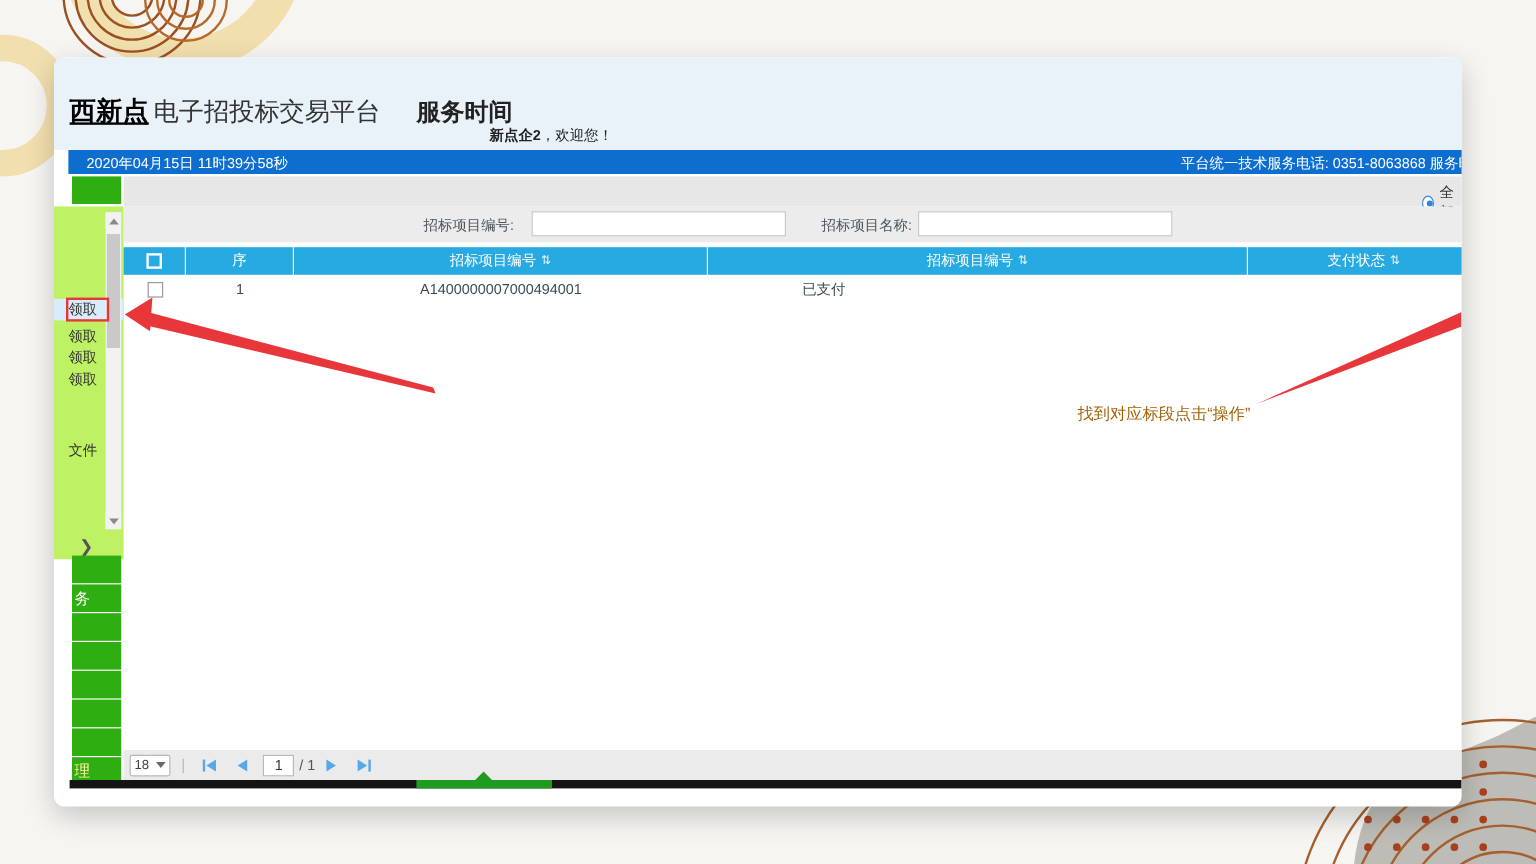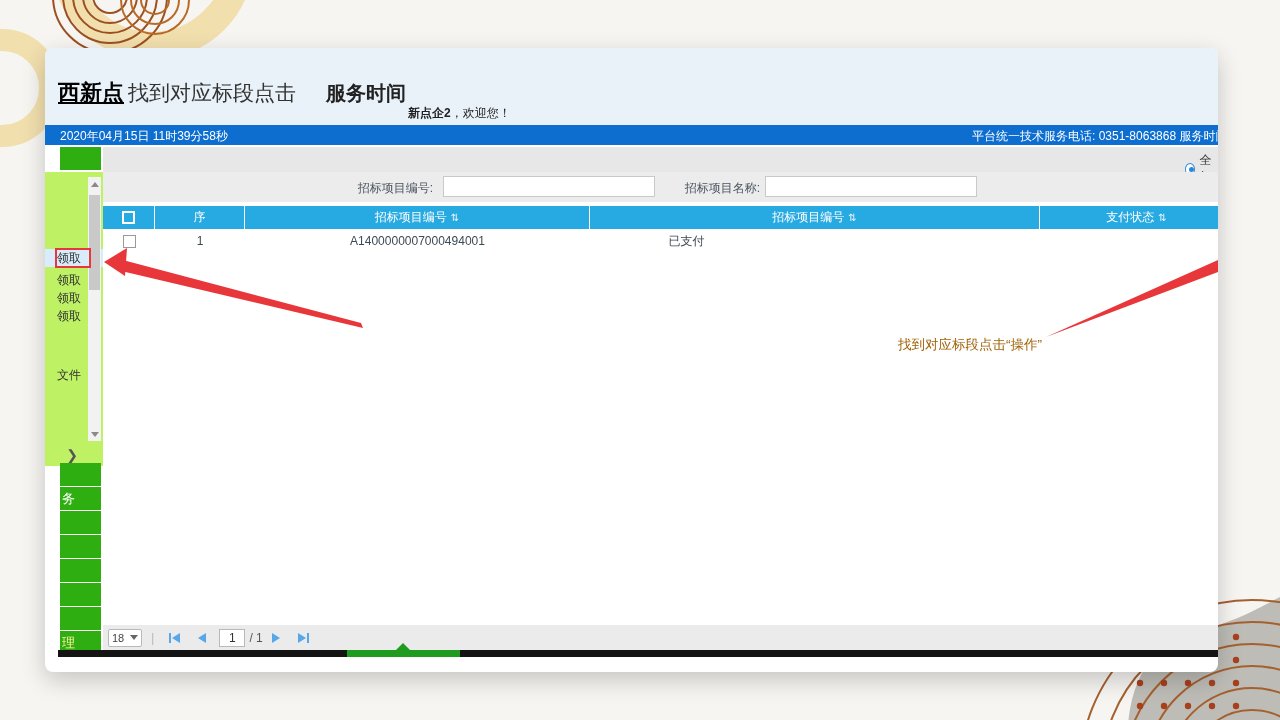--- a/index.html
+++ b/index.html
@@ -17,21 +17,21 @@
   
   .band { position:absolute; left:0; top:0; width:100%; height:77px; background:#e9f2f8; }
   .brand-row { position:absolute; left:13px; top:30px; white-space:nowrap; }
   .brand-bold { font-size:22px; font-weight:bold; color:#000000;text-decoration:underline; }
   .brand-rest { font-size:21px; color:#333; margin-left:4px; }
   .brand-role { font-size:20px; color:#222; font-weight:600; margin-left:30px; }
   .welcome { position:absolute; left:363px; top:57px; font-size:12px; color:#222; }
   .welcome b { font-weight:bold; }
 
   
-  .bluebar { position:absolute; left:0; top:77px; width:100%; height:20px; background:#0d6ed0; overflow:hidden; }
+  .bluebar { position:absolute; left:12px; top:77px; width:100%; height:20px; background:#0d6ed0; overflow:hidden; }
   .bluebar .dt { position:absolute; left:15px; top:3px; font-size:12px; color:#fff; white-space:nowrap; }
   .bluebar .svc { position:absolute; left:927px; top:3px; font-size:12px; color:#fff; white-space:nowrap; }
 
   
   .side-green-top { position:absolute; left:15px; top:99px; width:41px; height:23px; background:#2fae12; }
   .side-panel { position:absolute; left:0; top:124px; width:58px; height:294px; background:#bef264; overflow:hidden; }
   .menu-item { position:absolute; left:0; width:58px; height:18px; font-size:12px; color:#333;
                padding-left:12px; line-height:18px; white-space:nowrap; overflow:hidden; }
   .menu-item.hl { background:#d9ecfb; }
   .red-box { position:absolute; left:10px; top:200px; width:36px; height:20px; border:2px solid #e8373a; z-index:3; }
@@ -55,21 +55,21 @@
 
   
   .toolbar { position:absolute; left:58px; top:99px; width:1115px; height:25px; background:#e7e7e7; }
   .radio-wrap { position:absolute; left:1140px; top:104px; display:flex; align-items:center; gap:4px; }
   .radio { width:13px; height:13px; border-radius:50%; border:1px solid #3a8fd8; background:#fff; position:relative; }
   .radio::after { content:""; position:absolute; left:3px; top:3px; width:5px; height:5px; border-radius:50%; background:#2f86d6; }
   .radio-label { font-size:12px; color:#333; }
 
   .search-strip { position:absolute; left:58px; top:124px; width:1115px; height:30px; background:#ececec; }
   .s-label { position:absolute; top:132px; font-size:12px; color:#4a5560; }
-  .s-label.l1 { left:308px; width:85px; text-align:center; }
+  .s-label.l1 { left:308px; width:85px; text-align:left; }
   .s-label.l2 { left:630px; width:85px; text-align:right; }
   .s-input { position:absolute; top:128px; height:21px; width:212px; border:1px solid #c9c9c9; background:#fff; font-size:12px; padding:0 4px; }
   .s-input.i1 { left:398px; } .s-input.i2 { left:720px; }
 
   
   .thead { position:absolute; left:58px; top:158px; width:1130px; height:23px; background:#27a9e1; display:flex; }
   .th { color:#fff; font-size:12px; text-align:center; line-height:23px; border-right:1px solid #fff;
         display:flex; align-items:center; justify-content:center; gap:4px; }
   .th:last-child { border-right:none; }
   .th.c0 { width:52px; } .th.c1 { width:90px; } .th.c2 { width:345px; } .th.c3 { width:450px; } .th.c4 { width:193px; }
@@ -160,21 +160,21 @@
       <circle cx="1188" cy="706" r="3.2"></circle>
       <circle cx="1212" cy="706" r="3.2"></circle>
       <circle cx="1236" cy="706" r="3.2"></circle>
   </g>
 </svg>
 
 <div class="card">
 
   <div class="band">
     <div class="brand-row">
-      <span class="brand-bold">西新点</span><span class="brand-rest">找到对应标段点击</span><span class="brand-role">服务时间</span>
+      <span class="brand-bold">西新点</span><span class="brand-rest">电子招投标交易平台</span><span class="brand-role">服务时间</span>
     </div>
     <div class="welcome">
       <b>新点企2</b><span>，欢迎您！</span>
     </div>
   </div>
 
   <div class="bluebar">
     <span class="dt">2020年04月15日 11时39分58秒</span>
     <span class="svc">平台统一技术服务电话: 0351-8063868 服务时间： 周一</span>
   </div>

